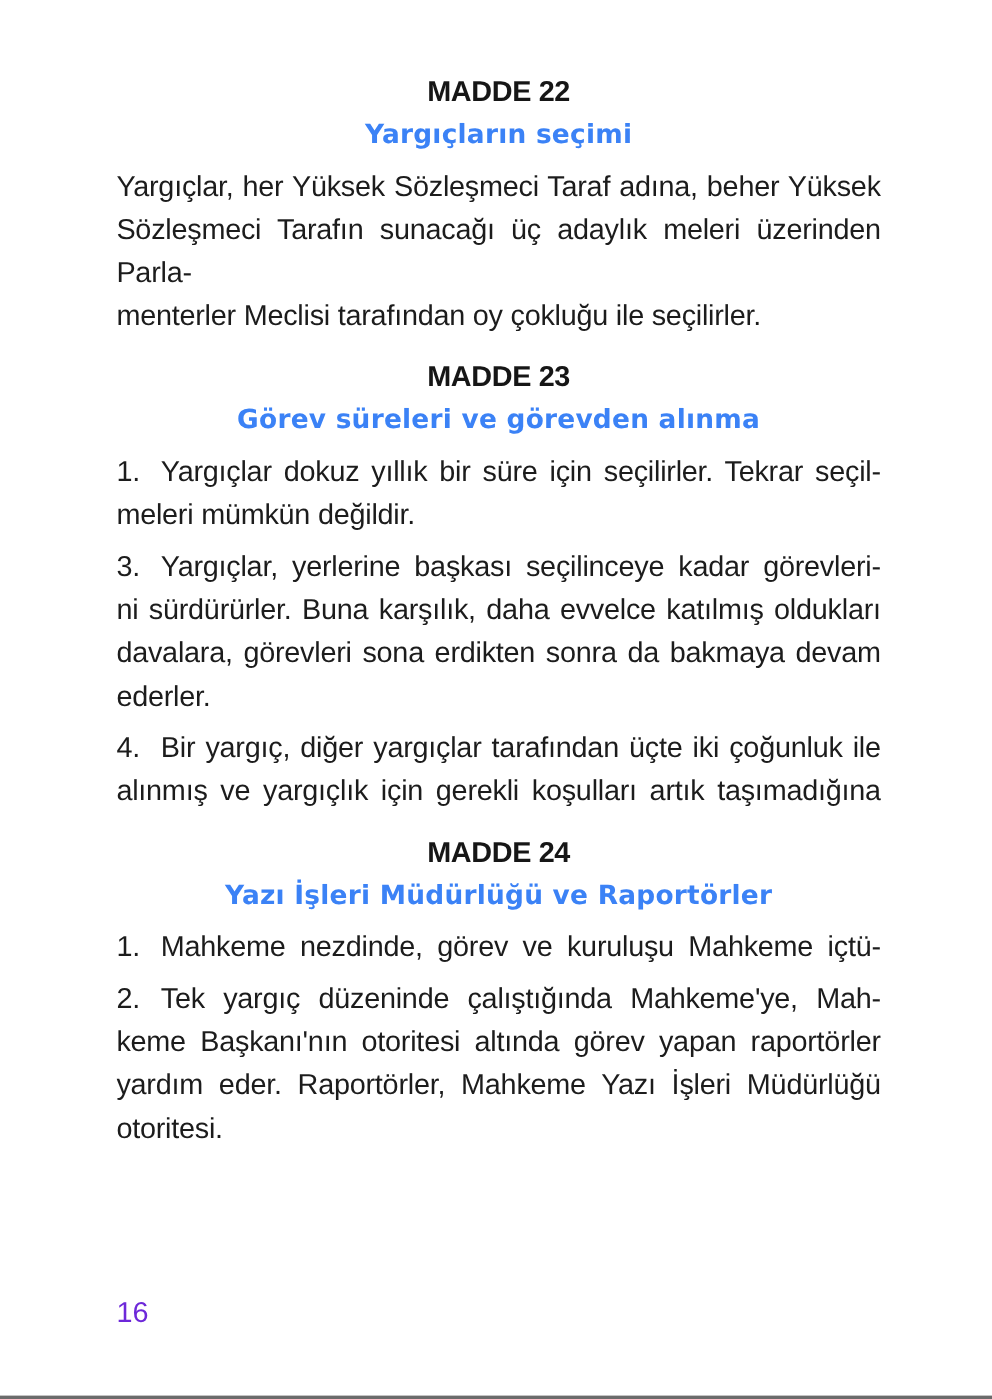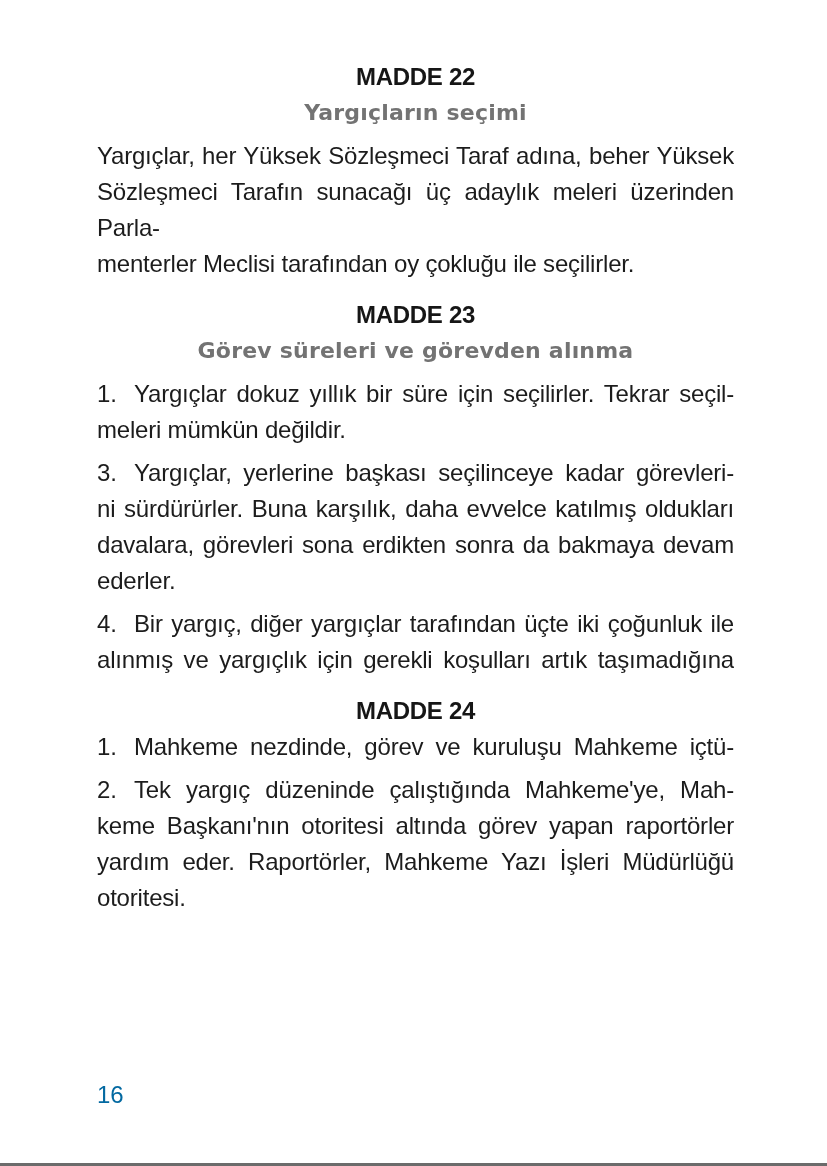--- a/index.html
+++ b/index.html
@@ -35,21 +35,21 @@
     color: #161616;
     letter-spacing: -0.3px;
   }
   .article-subtitle {
     margin: 0 0 7px 0;
     text-align: center;
     font-family: "DejaVu Sans", sans-serif;
     font-size: 22px;
     font-weight: 700;
     line-height: 36px;
-    color: #737373;
+    color: #3b82f6;
     letter-spacing: 0.2px;
   }
   .para {
     margin: 0 0 7px 0;
   }
   .para:last-child { margin-bottom: 0; }
   .line {
     font-size: 24px;
     line-height: 36px;
     letter-spacing: -0.2px;
@@ -65,21 +65,21 @@
   .num {
     display: inline-block;
     width: 37px;
   }
   .page-number {
     position: absolute;
     left: 97px;
     top: 1080px;
     font-size: 24px;
     line-height: 30px;
-    color: #0369a1;
+    color: #6d28d9;
   }
   .scan-edge {
     position: absolute;
     left: 0;
     bottom: 0;
     width: 100%;
     height: 3px;
     background: #6b6b6b;
   }
 </style>
@@ -116,20 +116,21 @@
           </div>
           <div class="para">
             <div class="line j"><span class="num">4.</span><span>Bir yargıç, diğer yargıçlar tarafından üçte iki çoğunluk ile</span></div>
             <div class="line j"><span>alınmış ve yargıçlık için gerekli koşulları artık taşımadığına</span></div>
           </div>
         </div>
   </section>
 
   <section class="article">
     <h2 class="article-title">MADDE 24</h2>
+    <h3 class="article-subtitle">Yazı İşleri Müdürlüğü ve Raportörler</h3>
     <div class="paragraphs">
           <div class="para">
             <div class="line j"><span class="num">1.</span><span>Mahkeme nezdinde, görev ve kuruluşu Mahkeme içtü-</span></div>
           </div>
           <div class="para">
             <div class="line j"><span class="num">2.</span><span>Tek yargıç düzeninde çalıştığında Mahkeme'ye, Mah-</span></div>
             <div class="line j"><span>keme Başkanı'nın otoritesi altında görev yapan raportörler</span></div>
             <div class="line j"><span>yardım eder. Raportörler, Mahkeme Yazı İşleri Müdürlüğü</span></div>
             <div class="line"><span>otoritesi.</span></div>
           </div>

